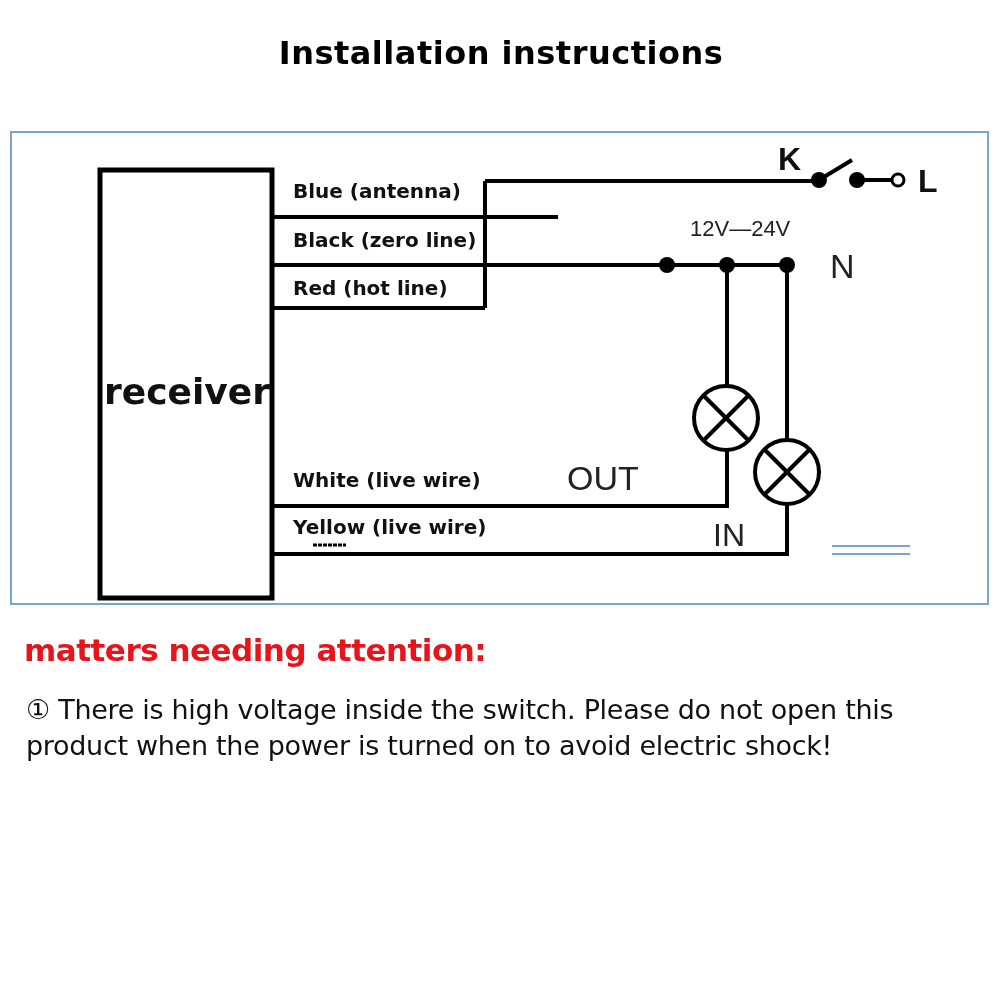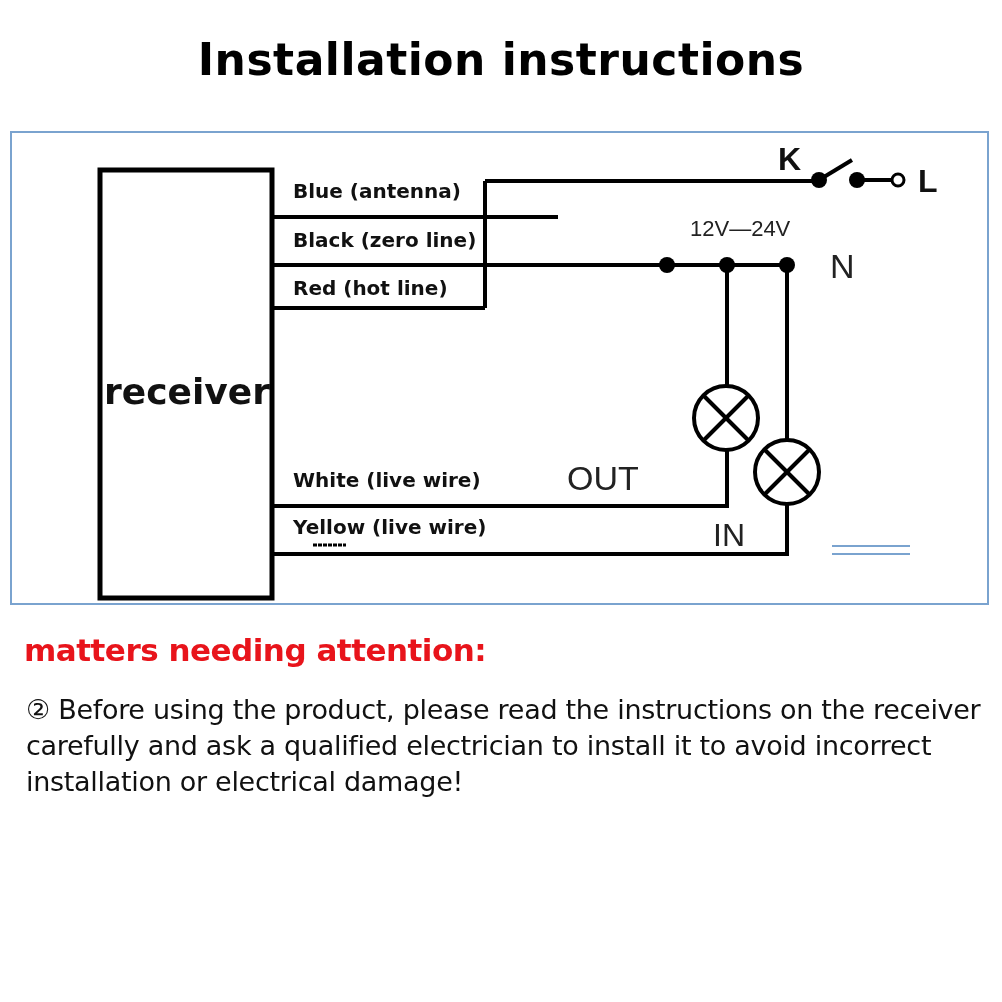--- a/index.html
+++ b/index.html
@@ -1,17 +1,17 @@
 <!DOCTYPE html>
 <html><head>
 <meta charset="utf-8">
 <style>
   html, body { margin:0; padding:0; background:#fff; }
   body { width:1002px; height:1002px; position:relative; overflow:hidden; font-family:"DejaVu Sans", sans-serif; color:#111; }
-  .title { position:absolute; left:0; width:1002px; top:34px; text-align:center; font-family:"DejaVu Sans", sans-serif; font-weight:bold; font-size:44px; letter-spacing:0.5px; color:#000; }
+  .title { position:absolute; left:0; width:1002px; top:34px; text-align:center; font-family:"DejaVu Sans", sans-serif; font-weight:bold; font-size:32px; letter-spacing:0.5px; color:#000; }
   .diagram-frame { position:absolute; left:10px; top:131px; width:979px; height:474px; border:2px solid #7aa3cf; box-sizing:border-box; background:#fff; }
   svg.diagram { position:absolute; left:0; top:0; width:1002px; height:1002px; }
   .wire-label { font-family:"DejaVu Sans", sans-serif; font-weight:bold; font-size:20px; fill:#111; }
   .big-label { font-family:"DejaVu Sans", sans-serif; font-weight:bold; font-size:36px; fill:#111; }
   .thin-label { font-family:"Liberation Sans", sans-serif; font-size:34px; fill:#222; }
   .volt-label { font-family:"Liberation Sans", sans-serif; font-size:22px; fill:#222; }
   .kl-label { font-family:"Liberation Sans", sans-serif; font-weight:bold; font-size:32px; fill:#111; }
   .attention { position:absolute; left:24px; top:632px; font-family:"DejaVu Sans", sans-serif; font-weight:bold; font-size:31px; color:#e8141b; letter-spacing:-0.5px; }
   .notes { position:absolute; left:26px; top:692px; width:960px; font-family:"DejaVu Sans", sans-serif; font-size:27px; line-height:36px; color:#111; letter-spacing:-0.3px; }
   .note { margin:0 0 4px 0; }
@@ -73,14 +73,14 @@
   <text class="wire-label" x="293" y="247">Black (zero line)</text>
   <text class="wire-label" x="293" y="295">Red (hot line)</text>
   <text class="wire-label" x="293" y="487">White (live wire)</text>
   <text class="wire-label" x="293" y="534">Yellow (live wire)</text>
   <line x1="313" y1="545" x2="346" y2="545" stroke="#000" stroke-width="3" stroke-dasharray="4 1"></line>
 </svg>
 
 <div class="attention">matters needing attention:</div>
 
 <div class="notes">
-  <p class="note">② Before using the product, please read the instructions on the receiver carefully and ask a qualified electrician to install it to avoid incorrect installation or electrical damage!</p>
+  <p class="note">① There is high voltage inside the switch. Please do not open this product when the power is turned on to avoid electric shock!</p>
 </div>
 
 </body></html>

